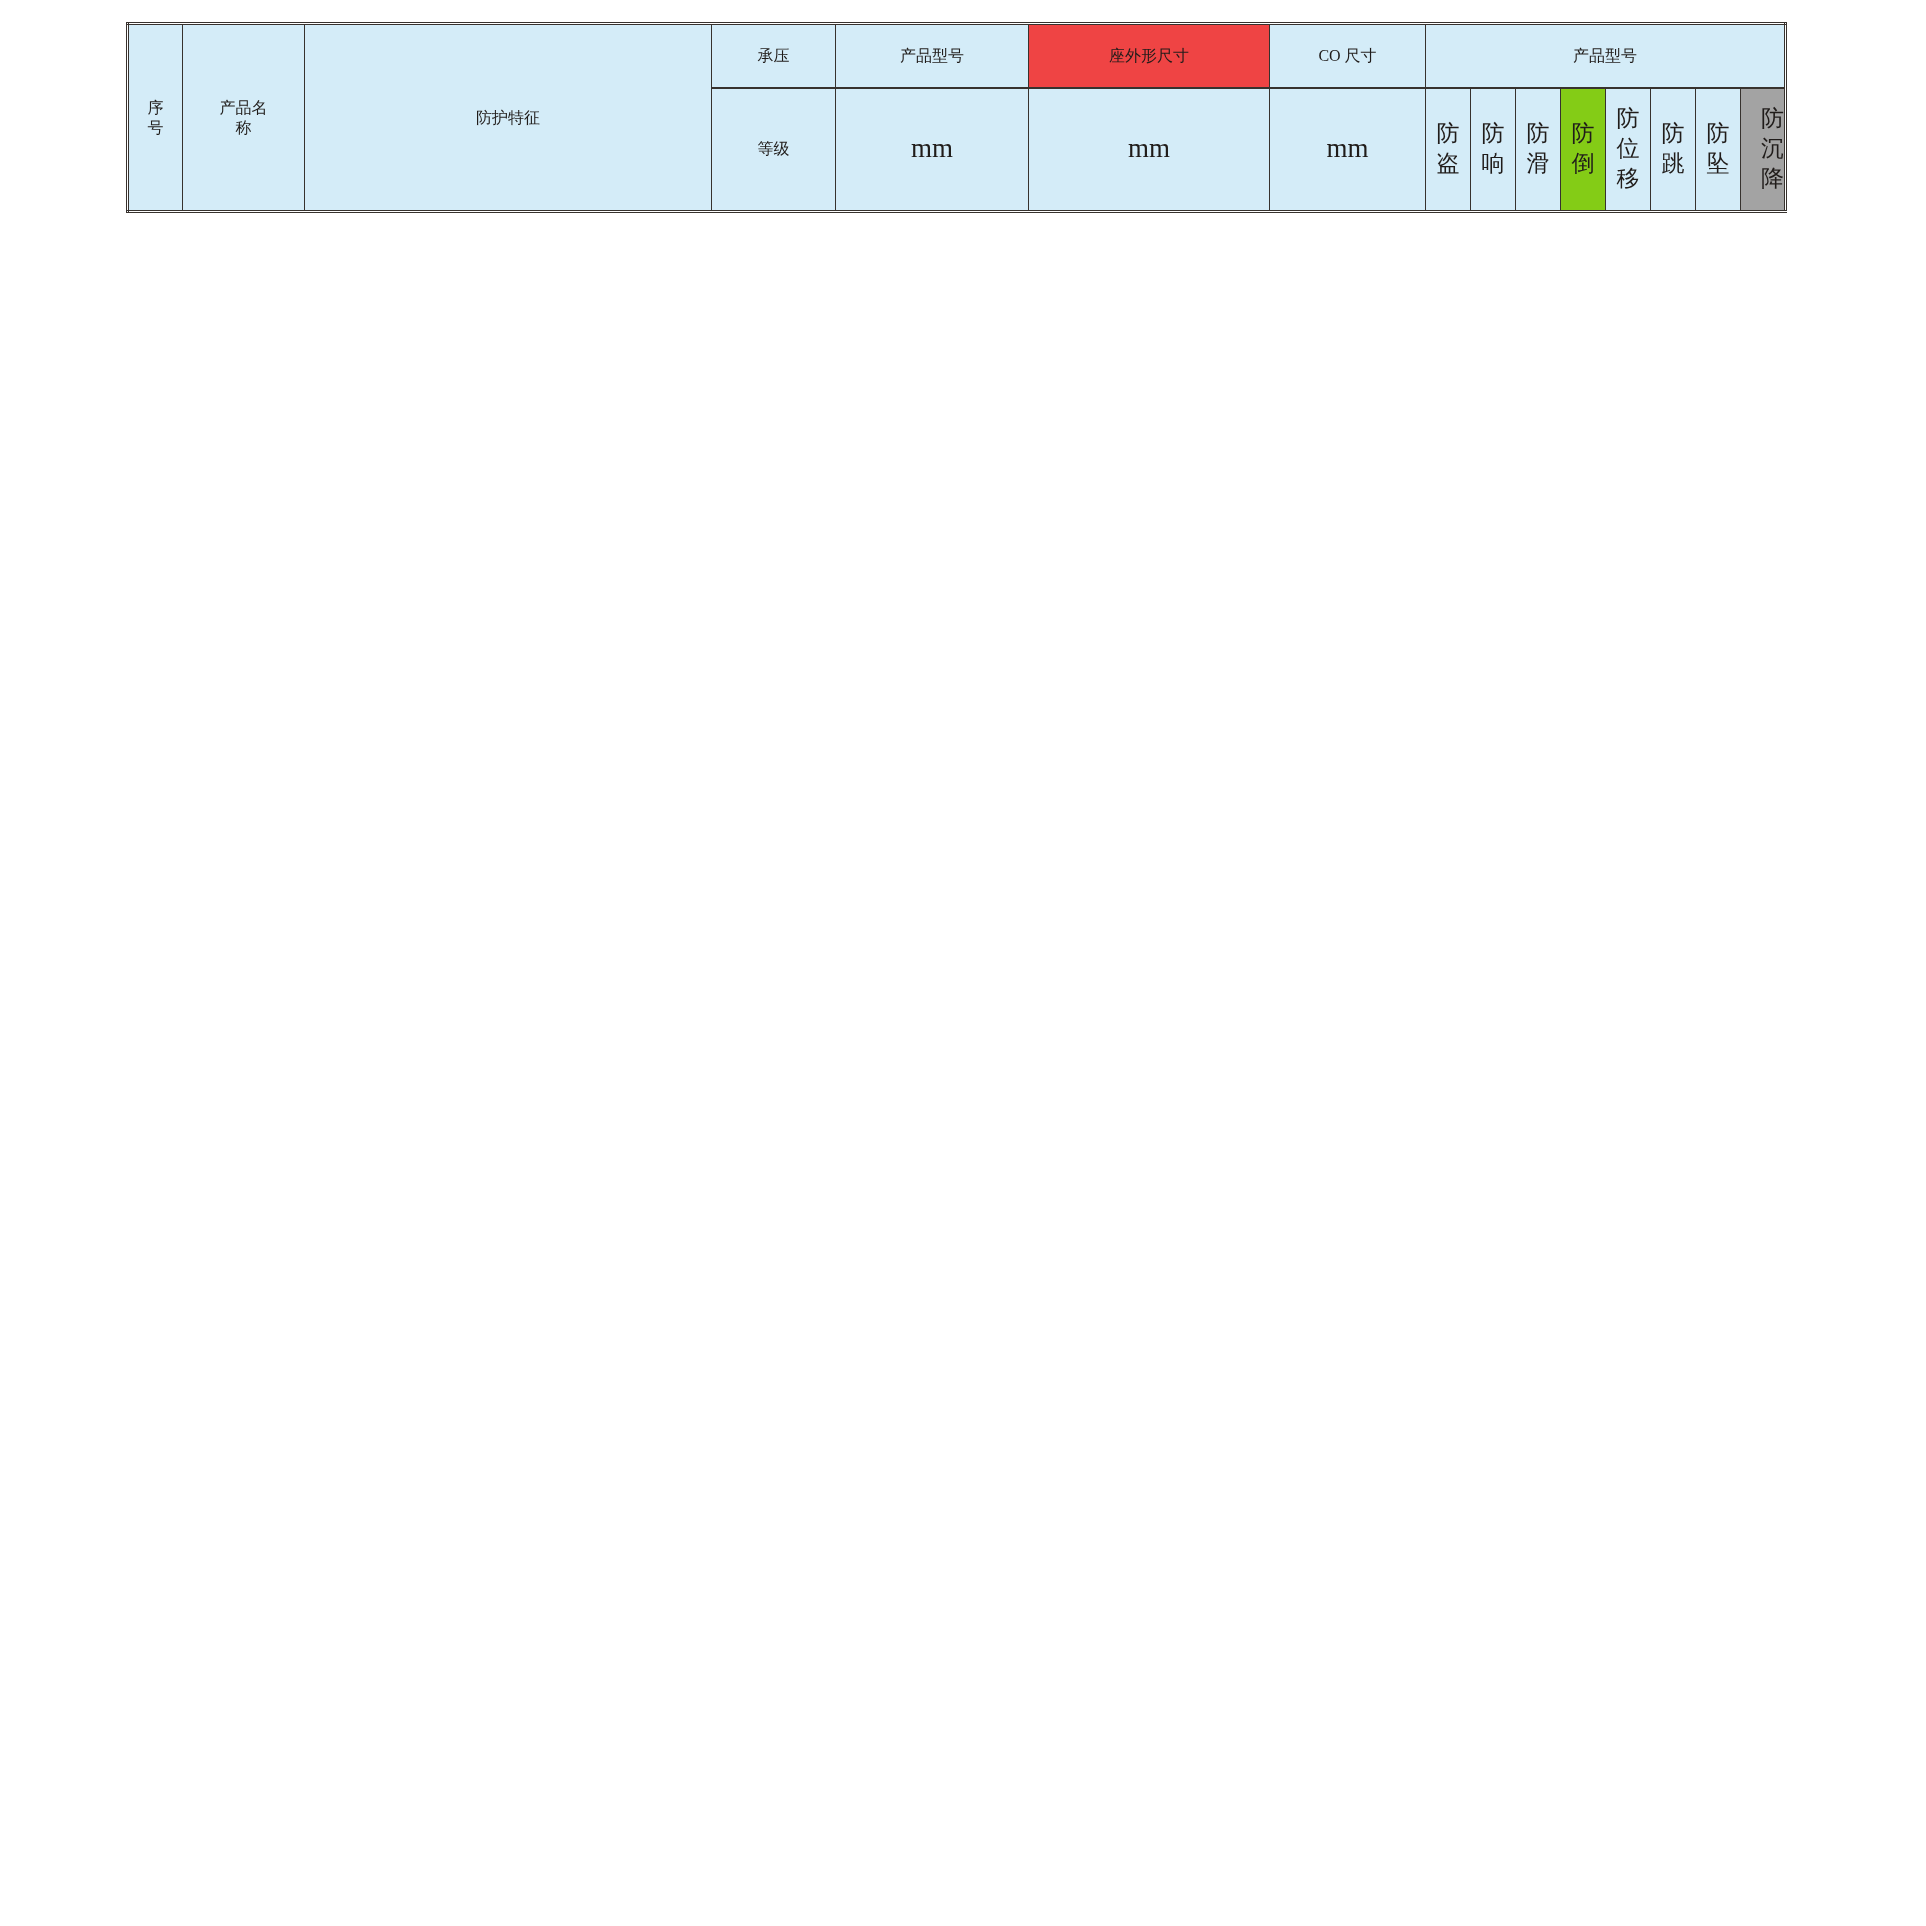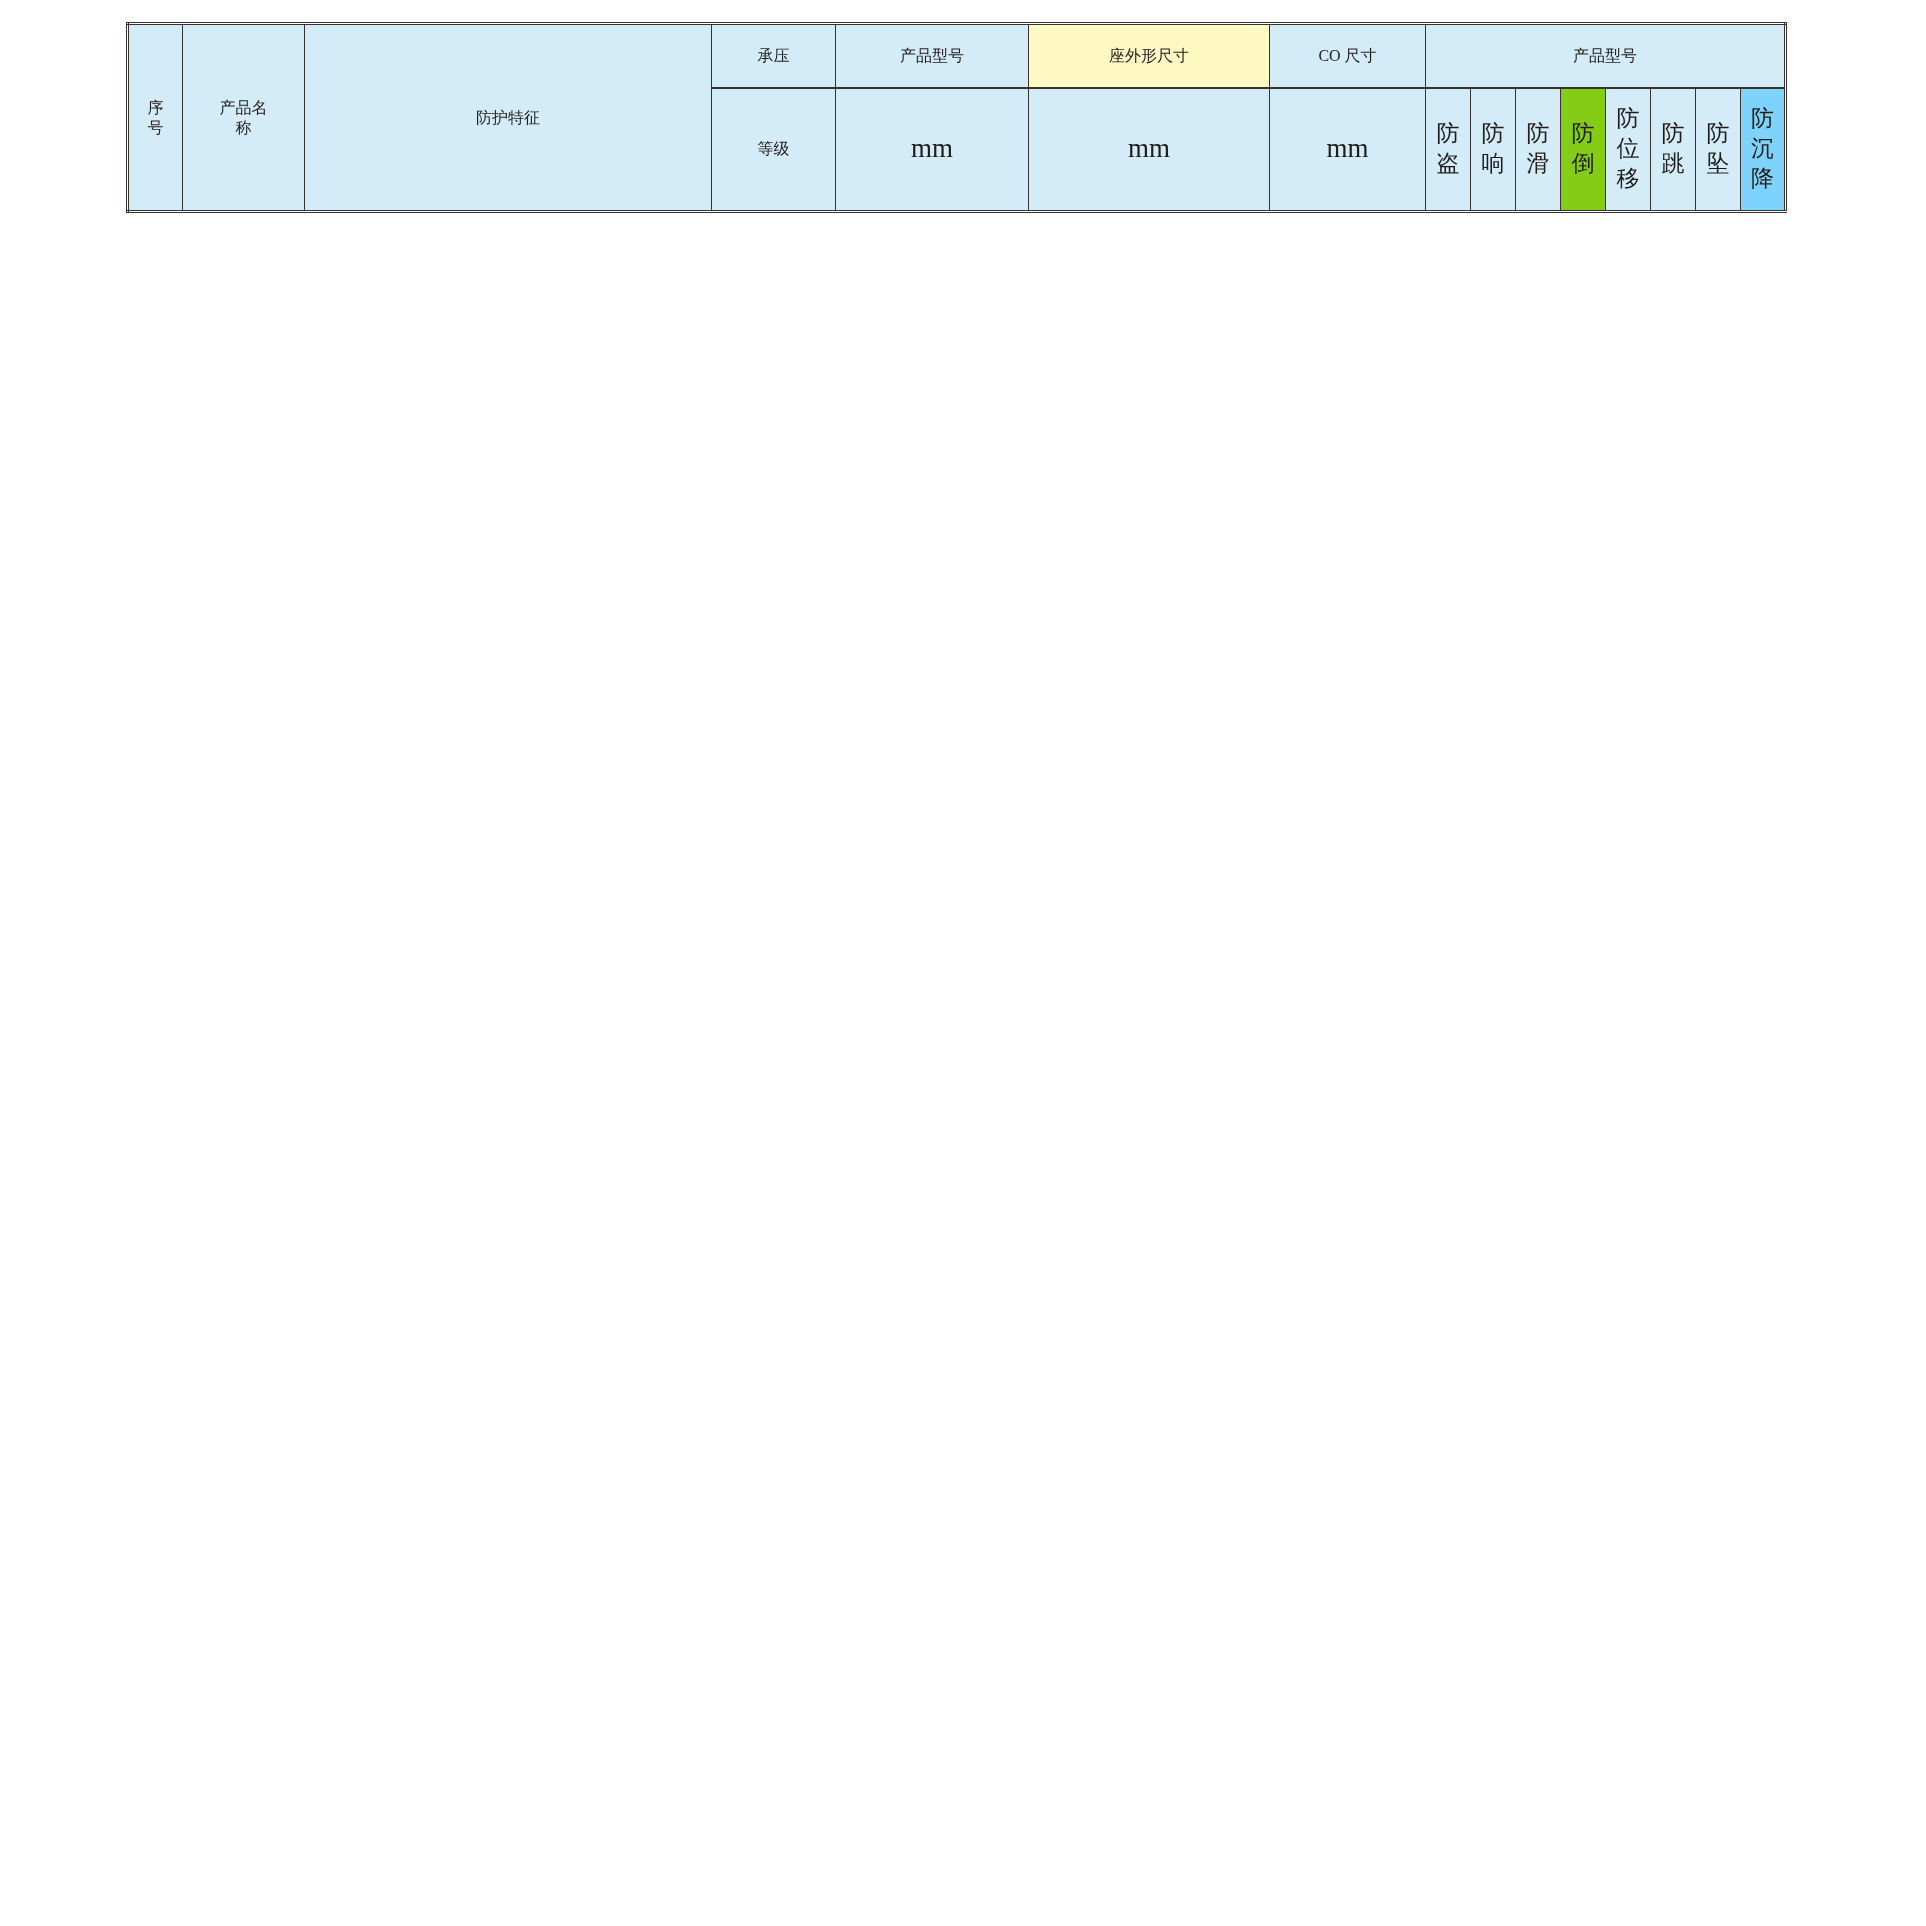--- a/index.html
+++ b/index.html
@@ -74,36 +74,36 @@
     </colgroup>
     <thead>
       <tr class="h1">
         <th rowspan="2" style="background: rgb(212, 236, 248);">序
 号</th>
         <th rowspan="2" style="background: rgb(212, 236, 248);">产品名
 称</th>
         <th rowspan="2" style="background: rgb(212, 236, 248);">防护特征</th>
         <th style="background: rgb(212, 236, 248);">承压</th>
         <th style="background: rgb(212, 236, 248);">产品型号</th>
-        <th style="background: #fef9c3; margin-left: 43px;">座外形尺寸</th>
+        <th style="background: #ef4444; margin-left: 43px;">座外形尺寸</th>
         <th style="background: rgb(212, 236, 248);">CO 尺寸</th>
         <th colspan="8" style="background: rgb(212, 236, 248);">产品型号</th>
       </tr>
       <tr class="h2">
         <th style="background: rgb(212, 236, 248);">等级</th>
         <th class="unit" style="background: rgb(212, 236, 248);">mm</th>
         <th class="unit" style="background: rgb(212, 236, 248);">mm</th>
         <th class="unit" style="background: rgb(212, 236, 248);">mm</th>
         <th class="prot-sub" style="background: rgb(212, 236, 248);">防盗</th>
         <th class="prot-sub" style="background: rgb(212, 236, 248);">防响</th>
         <th class="prot-sub" style="background: rgb(212, 236, 248);">防滑</th>
         <th class="prot-sub" style="background: #84cc16;">防倒</th>
         <th class="prot-sub" style="background: rgb(212, 236, 248);">防位移</th>
         <th class="prot-sub" style="background: rgb(212, 236, 248);">防跳</th>
         <th class="prot-sub" style="background: rgb(212, 236, 248);">防坠</th>
-        <th class="prot-sub" style="background: #7dd3fc;">防沉降</th>
+        <th class="prot-sub" style="background: #a3a3a3; text-align: right;">防沉降</th>
       </tr>
     </thead>
     <tbody id="tbody"></tbody>
   </table>
 
 </div>
 
 
 </body></html>

